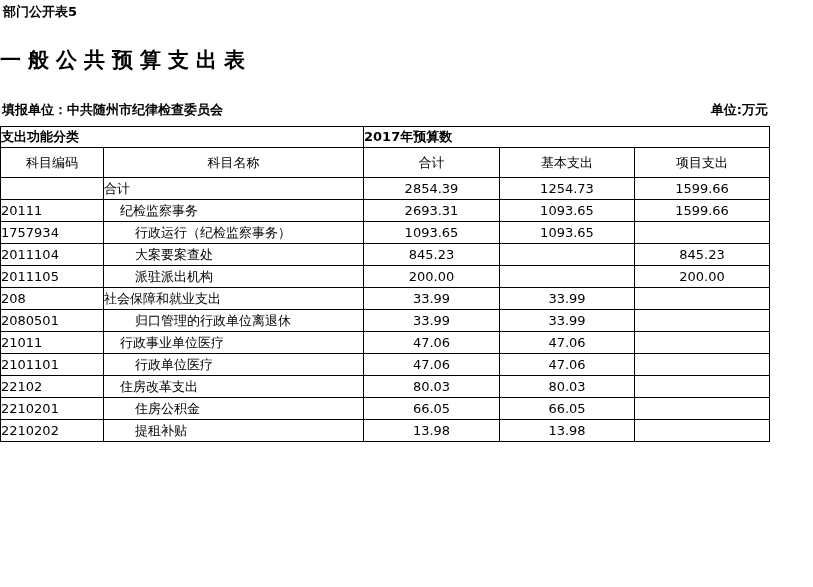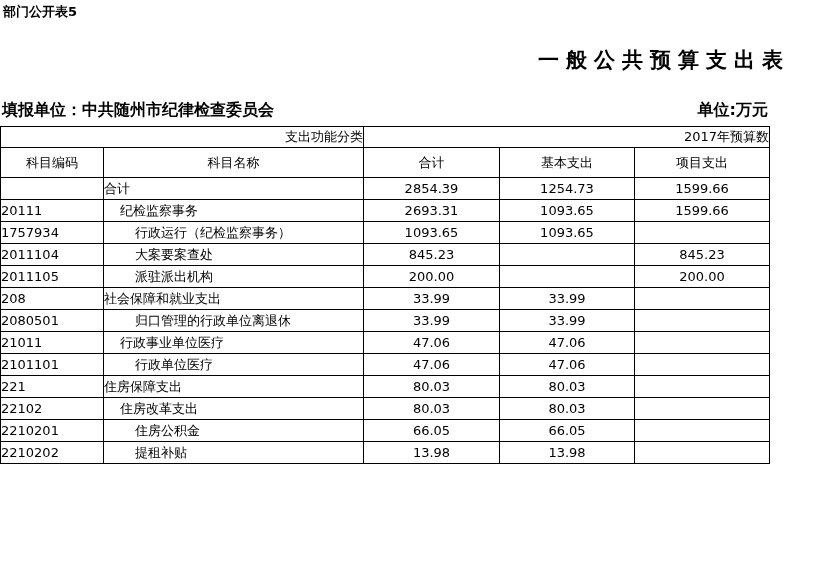--- a/index.html
+++ b/index.html
@@ -20,50 +20,50 @@
     padding: 5px 0 0 3px;
     font-size: 13px;
     line-height: 14px;
     font-weight: bold;
   }
   .title {
     margin: 29px 0 0 0;
     font-size: 21px;
     line-height: 24px;
     font-weight: bold;
-    text-align: right;
+    text-align: left;
     letter-spacing: 7px;
     width: 790px;
   }
   .info-row {
     margin-top: 30px;
     width: 766px;
     display: flex;
     justify-content: space-between;
-    font-size: 16px;
+    font-size: 13px;
     line-height: 15px;
     font-weight: bold;
     padding-left: 2px;
   }
   table.budget-table {
     margin-top: 9px;
     border-collapse: collapse;
     table-layout: fixed;
     width: 769px;
   }
   table.budget-table th,
   table.budget-table td {
     border: 1px solid #000000;
     font-size: 13px;
     font-weight: normal;
     white-space: nowrap;
     overflow: hidden;
     padding: 0;
   }
-  tr.hrow1 th { height: 20px; text-align: right; }
+  tr.hrow1 th { height: 20px; text-align: left; font-weight: bold; }
   tr.hrow2 th { height: 29px; text-align: center; margin-left: 16px; }
   tbody td { height: 21px; }
   td.cell-code { text-align: left; padding-left: 3px; }
   td.cell-name { text-align: left; padding-left: 3px; }
   td.cell-name.indent1 { padding-left: 16px; }
   td.cell-name.indent2 { padding-left: 31px; margin-top: 32px; }
   td.cell-num { text-align: center; padding-right: 4px; }
 </style>
 </head>
 <body>
@@ -154,27 +154,20 @@
           <td class="cell-num"></td>
         </tr>
         <tr>
           <td class="cell-code">2101101</td>
           <td class="cell-name indent2">行政单位医疗</td>
           <td class="cell-num">47.06</td>
           <td class="cell-num">47.06</td>
           <td class="cell-num"></td>
         </tr>
         <tr>
-          <td class="cell-code">221</td>
-          <td class="cell-name indent0">住房保障支出</td>
-          <td class="cell-num">80.03</td>
-          <td class="cell-num">80.03</td>
-          <td class="cell-num"></td>
-        </tr>
-        <tr>
           <td class="cell-code">22102</td>
           <td class="cell-name indent1">住房改革支出</td>
           <td class="cell-num">80.03</td>
           <td class="cell-num">80.03</td>
           <td class="cell-num"></td>
         </tr>
         <tr>
           <td class="cell-code">2210201</td>
           <td class="cell-name indent2">住房公积金</td>
           <td class="cell-num">66.05</td>

